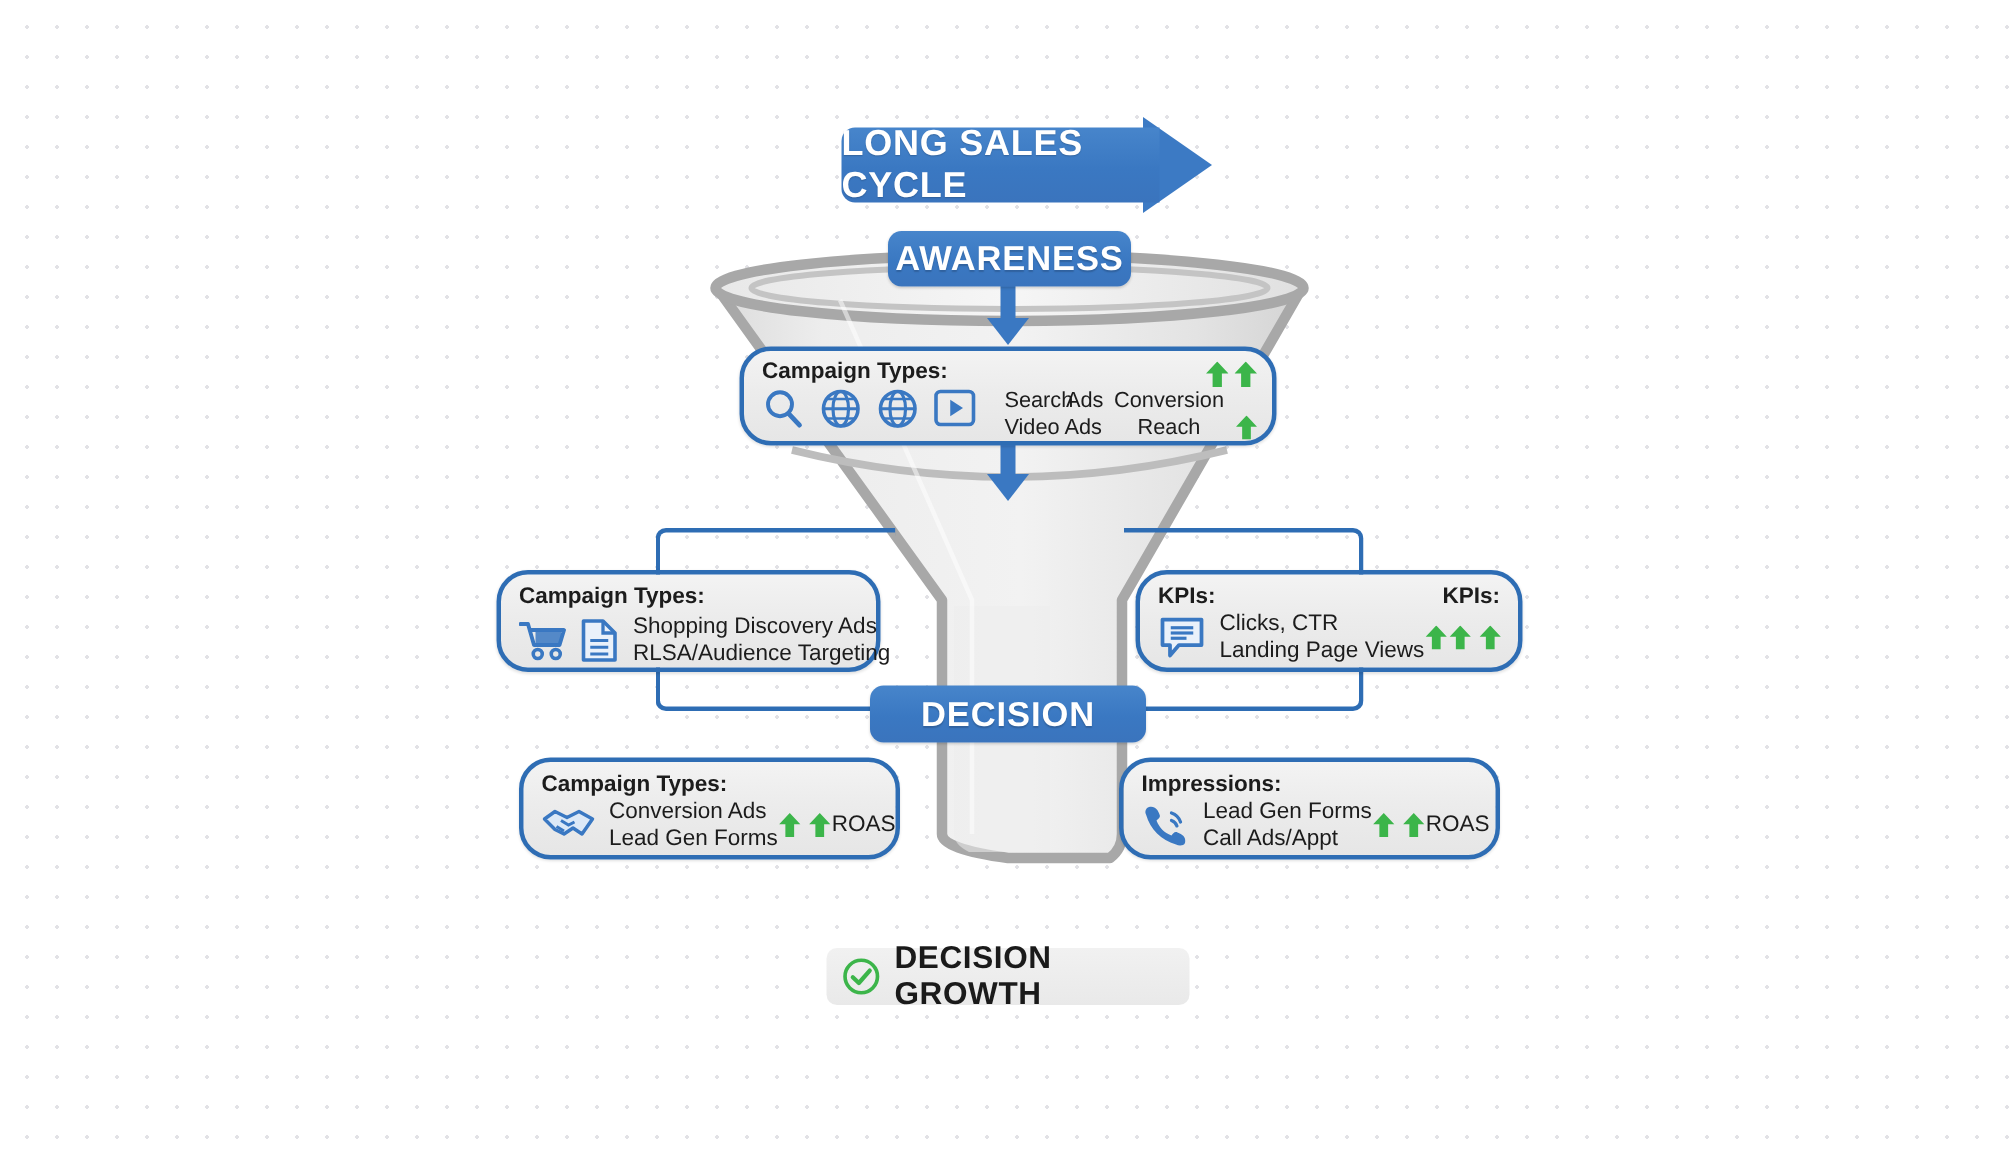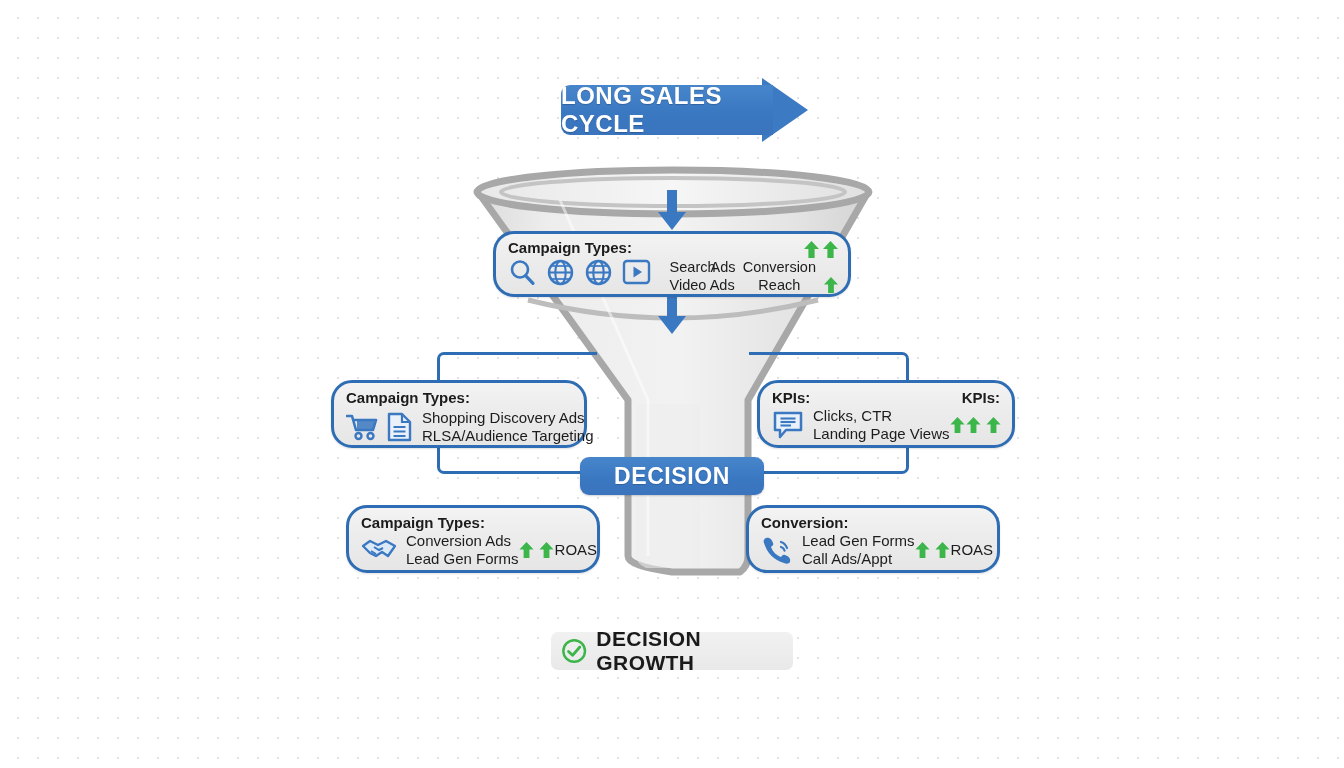--- a/index.html
+++ b/index.html
@@ -233,20 +233,23 @@
     <path d="M 528,300 Q 673,336 818,300" fill="none" stroke="#bdbdbd" stroke-width="5"></path>
 
     <path d="M 560,200 L 648,400 L 648,556" fill="none" stroke="#ffffff" stroke-width="3" opacity=".5"></path>
   </svg>
 
   <div id="long-sales-cycle-head"></div>
   <div id="long-sales-cycle">
     <span>LONG SALES CYCLE</span>
   </div>
 
+  <div class="pill" id="stage-awareness">
+    <span>AWARENESS</span>
+  </div>
 
   <svg class="flow-arrow" style="left:652px; top:190px;" width="40" height="42" viewBox="0 0 40 42">
     <rect x="15" y="0" width="10" height="26" fill="#3a78c2"></rect>
     <polygon points="20,40 6,22 34,22" fill="#3a78c2"></polygon>
   </svg>
 
   <div class="card" id="card-awareness">
     <div class="aw-inner">
       <div class="aw-left">
         <div class="card-title">Campaign Types:</div>
@@ -406,21 +409,21 @@
           <svg width="15" height="16" viewBox="0 0 15 17">
             <polygon points="7.5,0 15,8 10.6,8 10.6,17 4.4,17 4.4,8 0,8" fill="#3cb54a"></polygon>
           </svg>
         </div>
         <div class="roas-label">ROAS</div>
       </div>
     </div>
   </div>
 
   <div class="card" id="card-dec-right">
-    <div class="card-title">Conversion:</div>
+    <div class="card-title">Impressions:</div>
     <div class="card-row-split">
       <div class="card-body" style="margin-top:0;">
 
         <svg width="32" height="30" viewBox="0 0 32 30" style="margin-right:9px;">
           <path d="M5,3 C9,2 11,5 12,8 C13,10 11,11 10,12 C12,17 15,20 20,22 C21,21 22,19 24,20 C27,21 30,23 29,27 C28,29 25,29 23,28 C13,25 6,18 3,8 C2,6 3,3.5 5,3 Z" fill="#3a78c2"></path>
           <path d="M20,7 C23,8 25,10 26,13" fill="none" stroke="#3a78c2" stroke-width="2.2" stroke-linecap="round"></path>
           <path d="M20,12 C21.8,12.6 23,13.8 23.6,15.6" fill="none" stroke="#3a78c2" stroke-width="2.2" stroke-linecap="round"></path>
         </svg>
         <div class="card-lines">
           <div>Lead Gen Forms</div>

